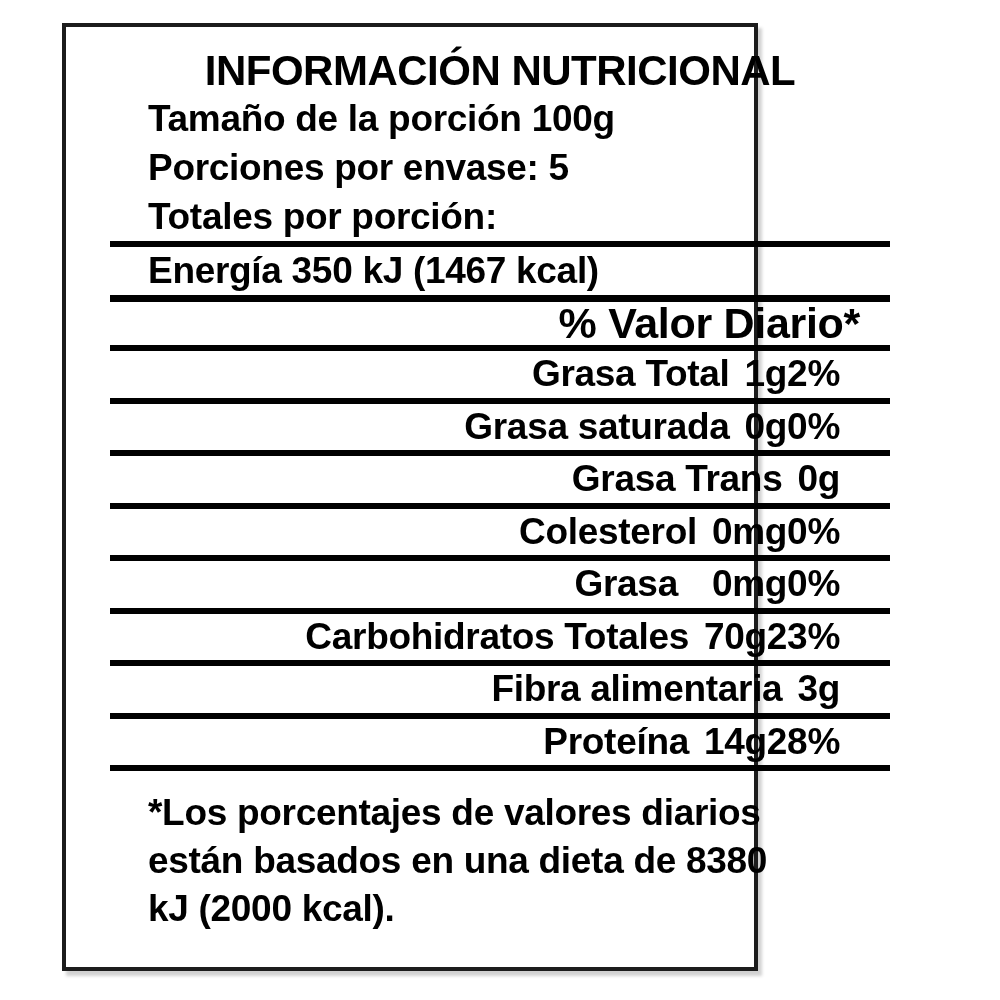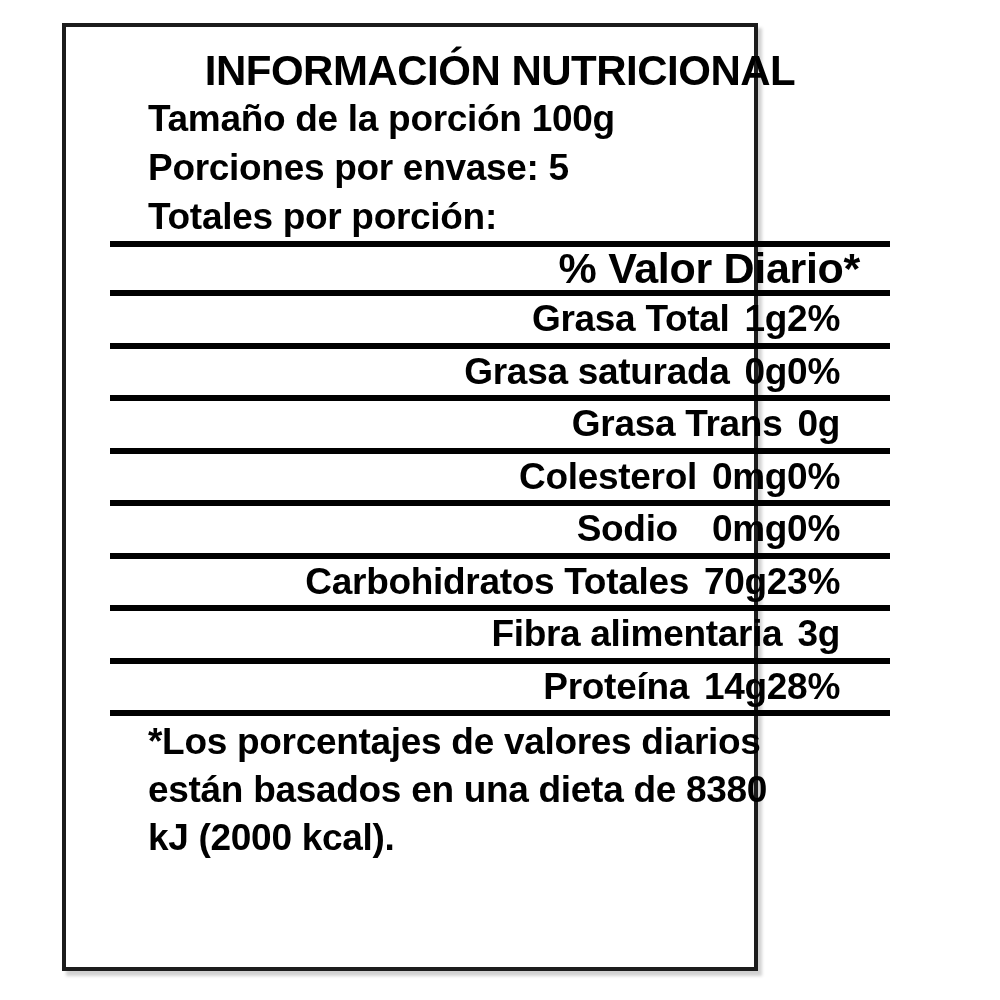--- a/index.html
+++ b/index.html
@@ -77,40 +77,41 @@
     padding-left:38px;
     padding-right:50px;
     border-bottom:6px solid var(--rule);
     letter-spacing:-0.3px;
     white-space:nowrap;
   }
   .n-row.indent{ padding-left:64px; }
   .n-amount{ margin-left:15px; }
   .n-amount.wide{ margin-left:34px; }
   .footnote{
-    padding:2px 40px 0 38px;
+    padding:18px 40px 0 38px;
     font-size:37px;
     line-height:48px;
     letter-spacing:-0.3px;
   }
   .footnote-line{ white-space:nowrap; }
 </style>
 </head>
 <body>
 
 <div class="label-box">
   <div class="rules">
 
     <div class="header-block">
       <div class="title">INFORMACIÓN NUTRICIONAL</div>
       <div class="serving-line">Tamaño de la porción 100g</div>
       <div class="serving-line">Porciones por envase: 5</div>
       <div class="serving-line">Totales por porción:</div>
     </div>
 
+    <div class="energy-row">Energía 350 kJ (1467 kcal)</div>
 
     <div class="dv-header-row">% Valor Diario*</div>
 
     <div id="nutrient-rows">
         <div class="n-row">
           <span><span>Grasa Total</span><span class="n-amount">1g</span></span>
           <span class="n-dv">2%</span>
         </div>
         <div class="n-row indent">
           <span><span>Grasa saturada</span><span class="n-amount">0g</span></span>
@@ -118,21 +119,21 @@
         </div>
         <div class="n-row indent">
           <span><span>Grasa Trans</span><span class="n-amount">0g</span></span>
           <span class="n-dv"></span>
         </div>
         <div class="n-row">
           <span><span>Colesterol</span><span class="n-amount">0mg</span></span>
           <span class="n-dv">0%</span>
         </div>
         <div class="n-row">
-          <span><span>Sodio</span><span class="n-amount wide">0mg</span></span>
+          <span><span>Grasa</span><span class="n-amount wide">0mg</span></span>
           <span class="n-dv">0%</span>
         </div>
         <div class="n-row">
           <span><span>Carbohidratos Totales</span><span class="n-amount">70g</span></span>
           <span class="n-dv">23%</span>
         </div>
         <div class="n-row">
           <span><span>Fibra alimentaria</span><span class="n-amount">3g</span></span>
           <span class="n-dv"></span>
         </div>

